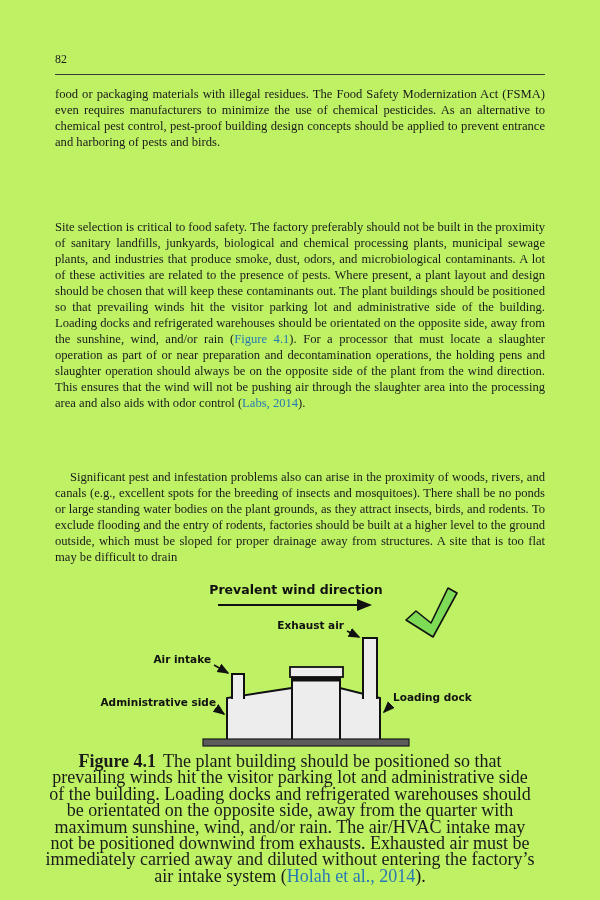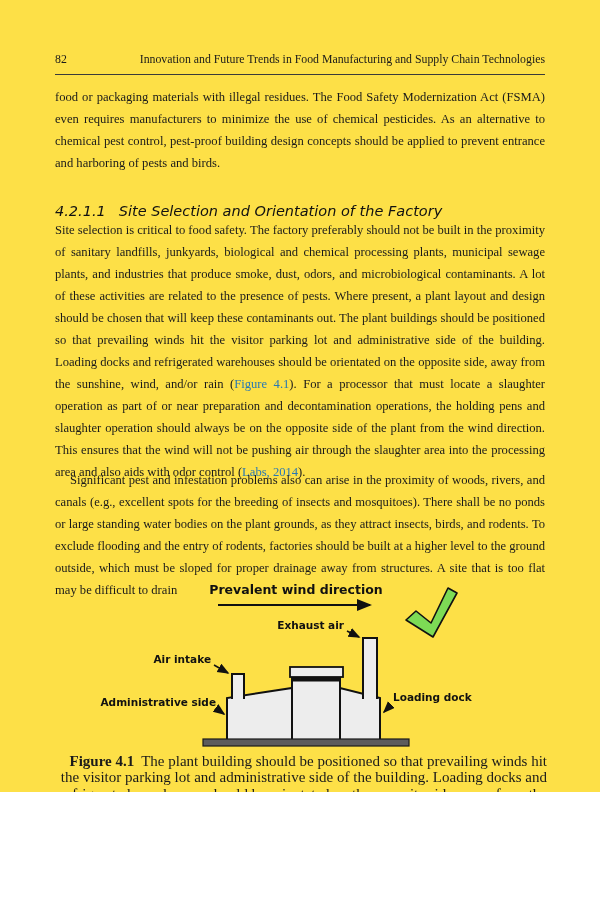--- a/index.html
+++ b/index.html
@@ -1,70 +1,68 @@
 <!DOCTYPE html>
 <html><head>
 <meta charset="utf-8">
 <style>
   html,body{margin:0;padding:0;background:#fff;}
   .page{
-    position:relative;width:600px;height:792px;background:#fde047;
+    position:relative;width:600px;height:900px;background:#bef264;
     font-family:"Liberation Serif", serif;color:#1a1a1a;overflow:hidden;
   }
   .header{
     position:absolute;left:55px;top:52px;width:490px;
     display:flex;justify-content:space-between;align-items:baseline;
     font-size:11.8px;border-bottom:1.2px solid #3a3a3a;padding-bottom:7px;
   }
   .body-par{
     position:absolute;left:55px;width:490px;
-    font-size:12.6px;line-height:22px;text-align:justify;margin:0;
+    font-size:12.6px;line-height:16px;text-align:justify;margin:0;
   }
   .p1{top:86px;}
   .p2{top:219px;}
   .p3{top:469px;text-indent:15px;}
   .link{color:#2878b4;text-decoration:none;cursor:pointer;}
   h2.h421{
     position:absolute;left:55px;top:174px;margin:0;
     font-family:"DejaVu Sans", sans-serif;font-style:italic;font-weight:bold;
     font-size:15px;color:#111;
   }
   h3.h4211{
     position:absolute;left:55px;top:203px;margin:0;
     font-family:"DejaVu Sans", sans-serif;font-style:italic;font-weight:500;
     font-size:14.5px;color:#111;
   }
   .hnum{margin-right:13px;}
   figure.diagram{position:absolute;left:100px;top:578px;width:400px;height:172px;margin:0;text-decoration:underline;}
   .caption{
-    position:absolute;left:55px;top:753px;width:492px;margin:0;
-    font-size:15px;line-height:16.4px;text-align:right;
+    position:absolute;left:44px;top:753px;width:492px;margin:0;
+    font-size:18px;line-height:16.4px;text-align:center;
   }
   .caption .tag{font-weight:bold;margin-right:7px;}
   svg text.fig-label{
     font-family:"DejaVu Sans", sans-serif;font-weight:bold;font-size:10.5px;fill:#111;
   }
   svg text.fig-title{
     font-family:"DejaVu Sans", sans-serif;font-weight:bold;font-size:12.5px;fill:#111;
   }
 </style>
 </head>
 <body>
 
 <div class="page">
 
   <div class="header">
     <span>82</span>
-    <span>Innovation and Future Trends in Food Manufacturing and Supply Chain Technologies</span>
   </div>
 
   <p class="body-par p1">food or packaging materials with illegal residues. The Food Safety Modernization Act (FSMA) even requires manufacturers to minimize the use of chemical pesticides. As an alternative to chemical pest control, pest-proof building design concepts should be applied to prevent entrance and harboring of pests and birds.</p>
 
 
-  <h3 class="h4211"><span class="hnum">4.2.1.1</span><span>Site Selection and Orientation of the Factory</span></h3>
 
   <p class="body-par p2"><span>Site selection is critical to food safety. The factory preferably should not be built in the proximity of sanitary landfills, junkyards, biological and chemical processing plants, municipal sewage plants, and industries that produce smoke, dust, odors, and microbiological contaminants. A lot of these activities are related to the presence of pests. Where present, a plant layout and design should be chosen that will keep these contaminants out. The plant buildings should be positioned so that prevailing winds hit the visitor parking lot and administrative side of the building. Loading docks and refrigerated warehouses should be orientated on the opposite side, away from the sunshine, wind, and/or rain (</span><a class="link">Figure 4.1</a><span>). For a processor that must locate a slaughter operation as part of or near preparation and decontamination operations, the holding pens and slaughter operation should always be on the opposite side of the plant from the wind direction. This ensures that the wind will not be pushing air through the slaughter area into the processing area and also aids with odor control (</span><a class="link">Labs, 2014</a><span>).</span></p>
 
   <p class="body-par p3">Significant pest and infestation problems also can arise in the proximity of woods, rivers, and canals (e.g., excellent spots for the breeding of insects and mosquitoes). There shall be no ponds or large standing water bodies on the plant grounds, as they attract insects, birds, and rodents. To exclude flooding and the entry of rodents, factories should be built at a higher level to the ground outside, which must be sloped for proper drainage away from structures. A site that is too flat may be difficult to drain</p>
 
   <figure class="diagram">
     <svg viewBox="0 0 400 172" width="400" height="172">
       <defs>
         <marker id="ah" markerWidth="9" markerHeight="8" refX="6.5" refY="3" orient="auto">
           <path d="M0,0 L7.5,3 L0,6 Z" fill="#111"></path>

